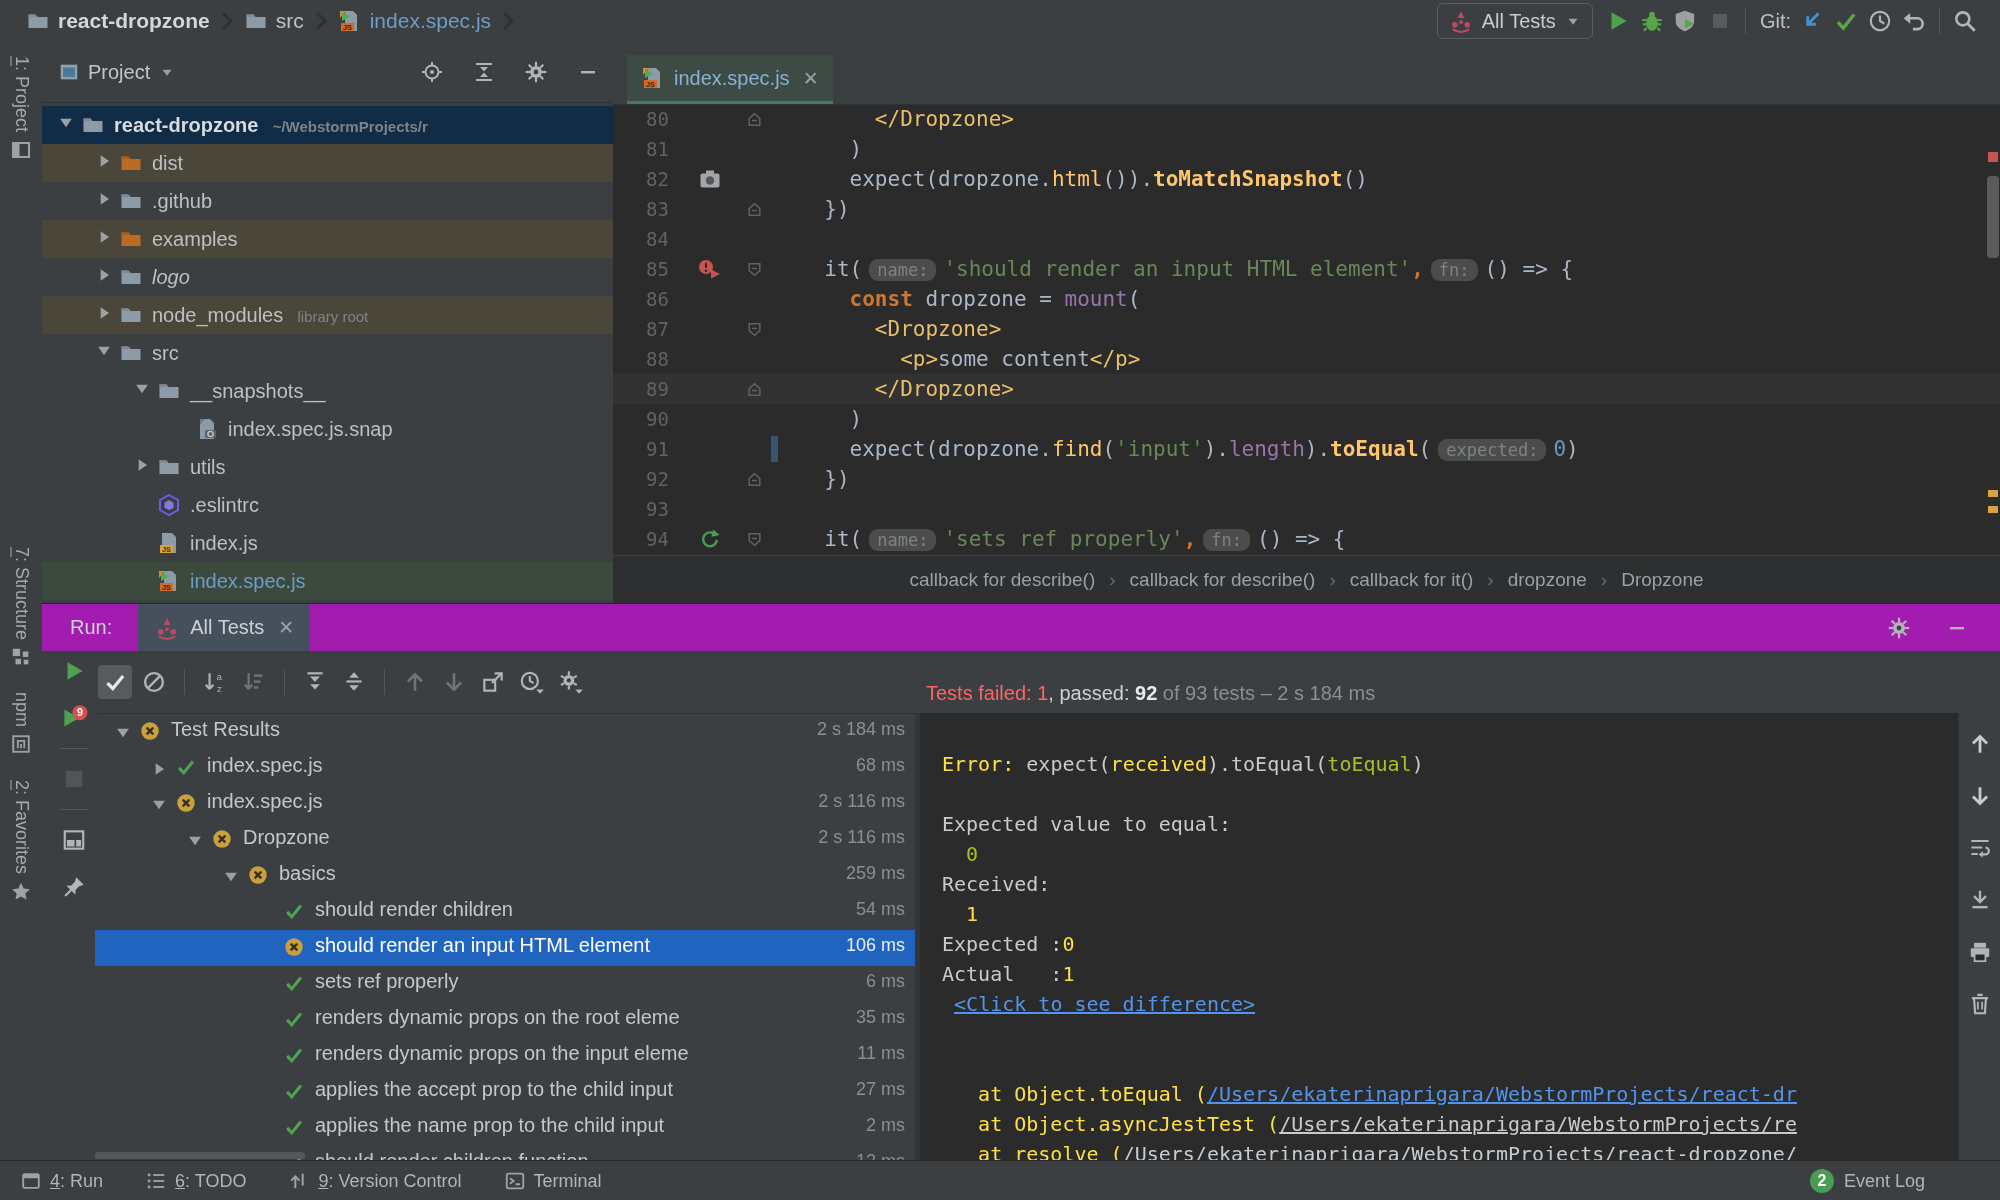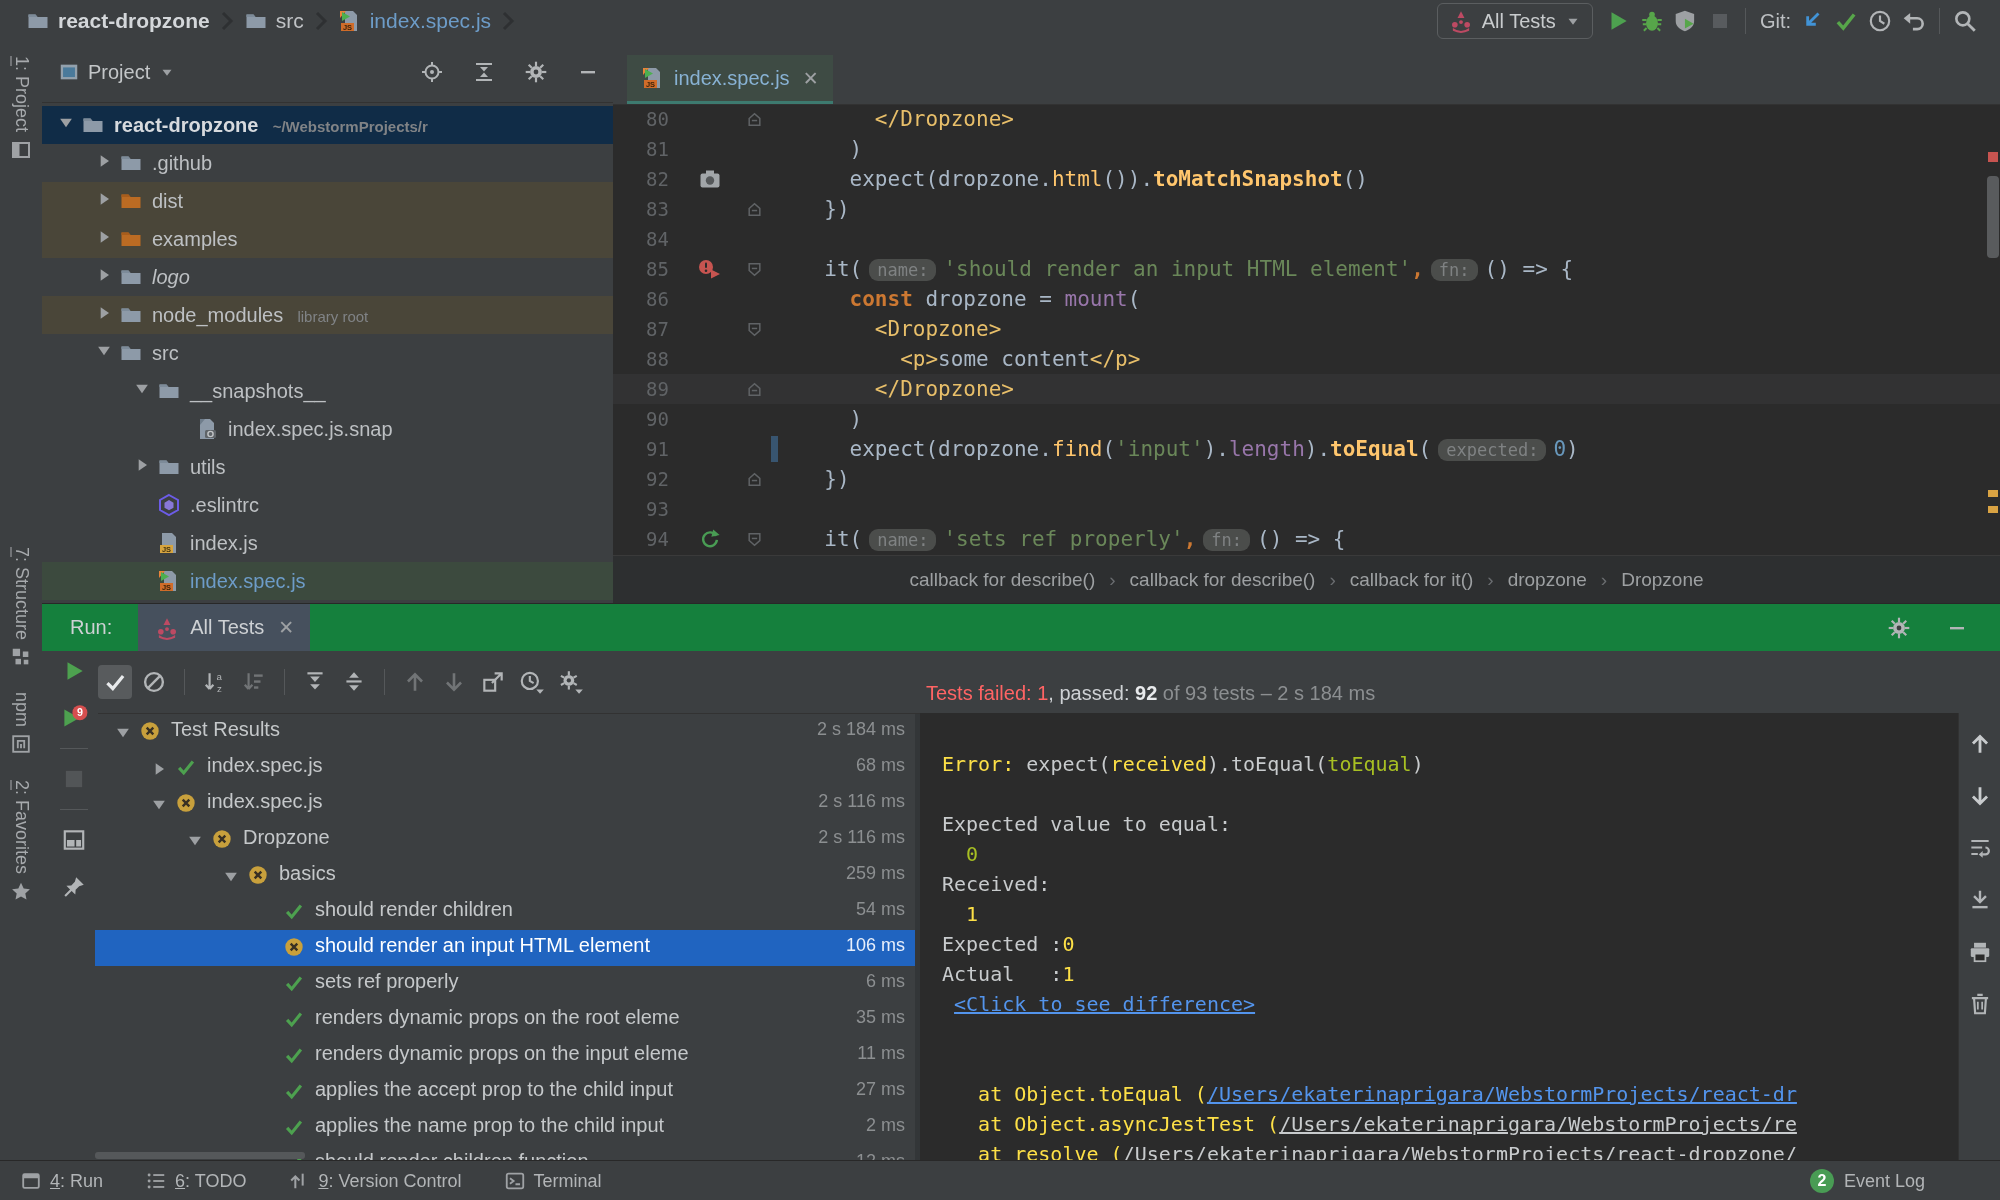--- a/index.html
+++ b/index.html
@@ -78,21 +78,21 @@
   #ed-scroll .m-red{position:absolute;right:2px;top:48px;width:10px;height:10px;background:#c75450;}
   #ed-scroll .m-thumb{position:absolute;right:1px;top:72px;width:12px;height:82px;background:#595b5d;border-radius:4px;}
   #ed-scroll .m-y1{position:absolute;right:2px;top:386px;width:10px;height:7px;background:#d9a343;}
   #ed-scroll .m-y2{position:absolute;right:2px;top:402px;width:10px;height:7px;background:#d9a343;}
   #crumbs{position:absolute;left:0;bottom:0;right:0;height:47px;background:#2d2f30;border-top:1px solid #3a3a3a;
     display:flex;align-items:center;justify-content:center;gap:14px;color:#9da0a2;font-size:19px;}
   .crumb-sep{color:#6a6d70;}
 
   
   #run-panel{position:absolute;left:42px;top:603px;width:1958px;height:557px;background:#3c3f41;border-top:1px solid #282828;}
-  #rp-header{position:absolute;left:0;top:0;right:0;height:47px;background:#15803d;display:flex;align-items:center;}
+  #rp-header{position:absolute;left:0;top:0;right:0;height:47px;background:#a21caf;display:flex;align-items:center;}
   #rp-run-label{padding-left:28px;color:#ced1d4;}
   #rp-tab{margin-left:26px;height:47px;display:flex;align-items:center;gap:10px;background:#46505d;padding:0 16px;color:#ced1d4;}
   #rp-header-icons{position:absolute;right:26px;display:flex;gap:24px;}
   #rp-toolbar{position:absolute;left:56px;top:47px;height:62px;display:flex;align-items:center;gap:5px;}
   #rp-vtoolbar{position:absolute;left:10px;top:50px;width:44px;display:flex;flex-direction:column;align-items:center;gap:13px;}
   .hsep{width:28px;height:1px;background:#55585a;}
   #rp-status{position:absolute;left:884px;top:78px;font-size:20px;white-space:nowrap;}
   .st-fail{color:#ff6464;}
   .st-plain{color:#ced1d4;}
   .st-white{color:#e8eaec;font-weight:bold;}
@@ -360,43 +360,43 @@
               <polygon points="5,7 19,7 12,17" fill="#9da0a3"></polygon>
             </svg></span>
           <span class="pt-icon icn" style="left: 38px;">
             <svg width="24" height="24" viewBox="0 0 24 24">
               <path d="M2.5 5.5h7l2 2.5h10v11h-19z" fill="#8d9aa8"></path>
               <path d="M2.5 5.5h7l2 2.5h-9z" fill="#7d8b99"></path>
             </svg>
           </span>
           <span class="pt-label bold" style="left: 72px;">react-dropzone<span class="pt-suffix"> ~/WebstormProjects/r</span></span>
         </div>
+        <div class="ptree-row bg-olive">
+          <span class="pt-arrow" style="left: 52px;"><svg width="20" height="20" viewBox="0 0 24 24">
+              <polygon points="8,5 18,12 8,19" fill="#9da0a3"></polygon>
+            </svg></span>
+          <span class="pt-icon icn" style="left: 76px;">
+            <svg width="24" height="24" viewBox="0 0 24 24">
+              <path d="M2.5 5.5h7l2 2.5h10v11h-19z" fill="#bb6b23"></path>
+              <path d="M2.5 5.5h7l2 2.5h-9z" fill="#a85d1c"></path>
+            </svg>
+          </span>
+          <span class="pt-label" style="left: 110px;">dist</span>
+        </div>
         <div class="ptree-row">
           <span class="pt-arrow" style="left: 52px;"><svg width="20" height="20" viewBox="0 0 24 24">
               <polygon points="8,5 18,12 8,19" fill="#9da0a3"></polygon>
             </svg></span>
           <span class="pt-icon icn" style="left: 76px;">
             <svg width="24" height="24" viewBox="0 0 24 24">
               <path d="M2.5 5.5h7l2 2.5h10v11h-19z" fill="#8d9aa8"></path>
               <path d="M2.5 5.5h7l2 2.5h-9z" fill="#7d8b99"></path>
             </svg>
           </span>
           <span class="pt-label" style="left: 110px;">.github</span>
-        </div>
-        <div class="ptree-row bg-olive">
-          <span class="pt-arrow" style="left: 52px;"><svg width="20" height="20" viewBox="0 0 24 24">
-              <polygon points="8,5 18,12 8,19" fill="#9da0a3"></polygon>
-            </svg></span>
-          <span class="pt-icon icn" style="left: 76px;">
-            <svg width="24" height="24" viewBox="0 0 24 24">
-              <path d="M2.5 5.5h7l2 2.5h10v11h-19z" fill="#bb6b23"></path>
-              <path d="M2.5 5.5h7l2 2.5h-9z" fill="#a85d1c"></path>
-            </svg>
-          </span>
-          <span class="pt-label" style="left: 110px;">dist</span>
         </div>
         <div class="ptree-row bg-olive">
           <span class="pt-arrow" style="left: 52px;"><svg width="20" height="20" viewBox="0 0 24 24">
               <polygon points="8,5 18,12 8,19" fill="#9da0a3"></polygon>
             </svg></span>
           <span class="pt-icon icn" style="left: 76px;">
             <svg width="24" height="24" viewBox="0 0 24 24">
               <path d="M2.5 5.5h7l2 2.5h10v11h-19z" fill="#bb6b23"></path>
               <path d="M2.5 5.5h7l2 2.5h-9z" fill="#a85d1c"></path>
             </svg>

